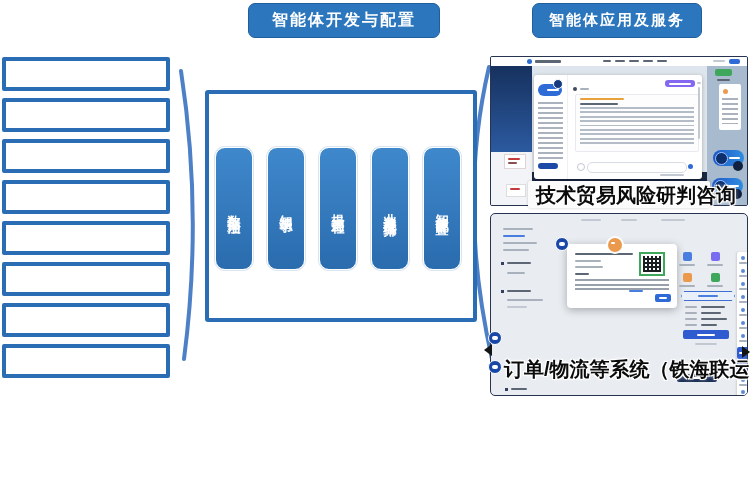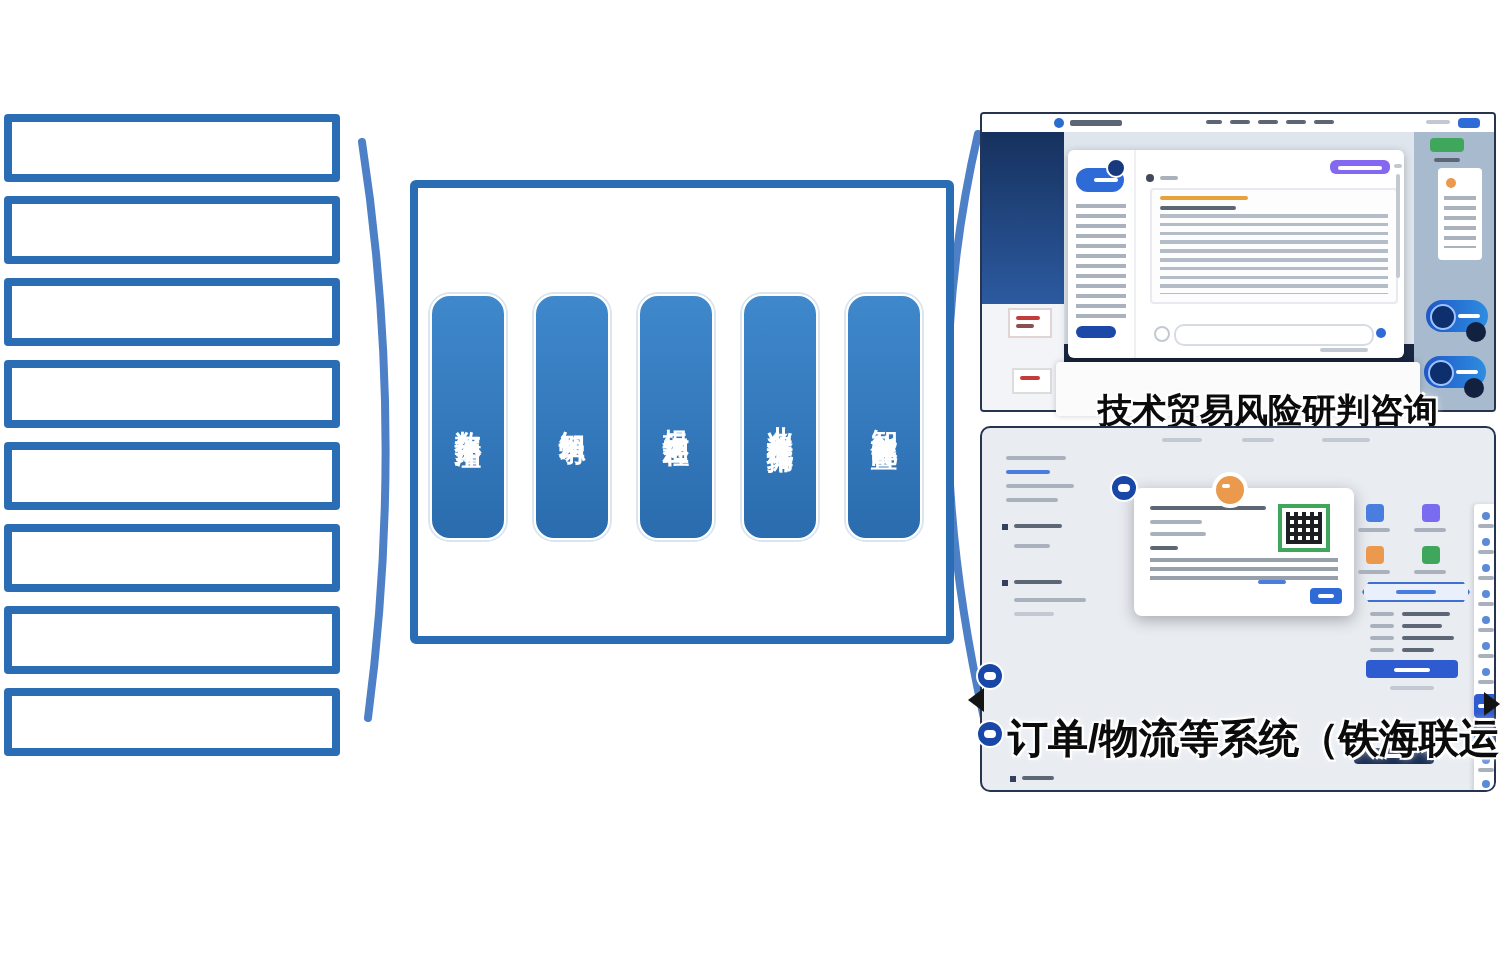--- a/index.html
+++ b/index.html
@@ -46,37 +46,43 @@
 
   <div class="srcbox" style="top:57px;"></div>
   <div class="srcbox" style="top:98px;"></div>
   <div class="srcbox" style="top:139px;"></div>
   <div class="srcbox" style="top:180px;"></div>
   <div class="srcbox" style="top:221px;"></div>
   <div class="srcbox" style="top:262px;"></div>
   <div class="srcbox" style="top:303px;"></div>
   <div class="srcbox" style="top:344px;"></div>
 
+  <div class="hdr" style="left:248px;top:3px;width:190px;">
+    <span>智能体开发与配置</span>
+  </div>
   <div class="bigbox"></div>
   <div class="vpill" style="left:215px;">
     <span>数据治理</span>
     </div>
   <div class="vpill" style="left:267px;">
     <span>知识学习</span>
     </div>
   <div class="vpill" style="left:319px;">
     <span>提示词工程</span>
     </div>
   <div class="vpill" style="left:371px;">
     <span>业务流程编排</span>
     </div>
   <div class="vpill" style="left:423px;">
     <span>智能体配置</span>
     </div>
 
+  <div class="hdr" style="left:532px;top:3px;width:168px;font-size:15px;">
+    <span>智能体应用及服务</span>
+  </div>
 
   <div class="shot" style="top:56px;height:150px;background:#c7d3e2;border-radius:2px;">
 
     <div class="abs" style="left:0;top:0;width:258px;height:9px;background:#fff;border-bottom:1px solid #e3e6ea;"></div>
     <div class="dot" style="left:36px;top:2px;width:5px;height:5px;background:#2a6cd0;"></div>
     <div class="ln d" style="left:44px;top:3px;width:26px;height:3px;"></div>
     <div class="ln d" style="left:112px;top:3px;width:8px;"></div>
     <div class="ln d" style="left:124px;top:3px;width:10px;"></div>
     <div class="ln d" style="left:138px;top:3px;width:10px;"></div>
     <div class="ln d" style="left:152px;top:3px;width:10px;"></div>
@@ -137,21 +143,21 @@
     </div>
     <div class="dot" style="left:242px;top:104px;width:10px;height:10px;background:#12213f;"></div>
     <div class="abs" style="left:221px;top:121px;width:31px;height:16px;background:linear-gradient(90deg,#1f57c8,#2e8de0);border-radius:8px;">
       <div class="dot" style="left:2px;top:2px;width:11px;height:11px;background:#0d2f6e;border:1px solid #9cc2ff;"></div>
       <div class="ln w" style="left:16px;top:7px;width:11px;"></div>
     </div>
     <div class="dot" style="left:241px;top:132px;width:10px;height:10px;background:#12213f;"></div>
   </div>
 
   <div class="abs" style="left:528px;top:181px;width:182px;height:27px;background:#fbfbfb;border-radius:2px;box-shadow:0 0 3px rgba(0,0,0,.2);"></div>
-  <div class="cap" style="left:536px;top:194px;font-size:17px;margin-left:13px;">技术贸易风险研判咨询</div>
+  <div class="cap" style="left:536px;top:182px;font-size:20px;">技术贸易风险研判咨询</div>
 
   <div class="shot" style="top:213px;height:183px;background:#e9edf2;border-radius:5px;">
 
     <div class="ln lt" style="left:90px;top:5px;width:20px;"></div>
     <div class="ln lt" style="left:130px;top:5px;width:16px;"></div>
     <div class="ln lt" style="left:170px;top:5px;width:24px;"></div>
 
     <div class="ln" style="left:12px;top:14px;width:30px;"></div>
     <div class="ln b" style="left:12px;top:21px;width:22px;"></div>
     <div class="ln" style="left:12px;top:28px;width:34px;"></div>

